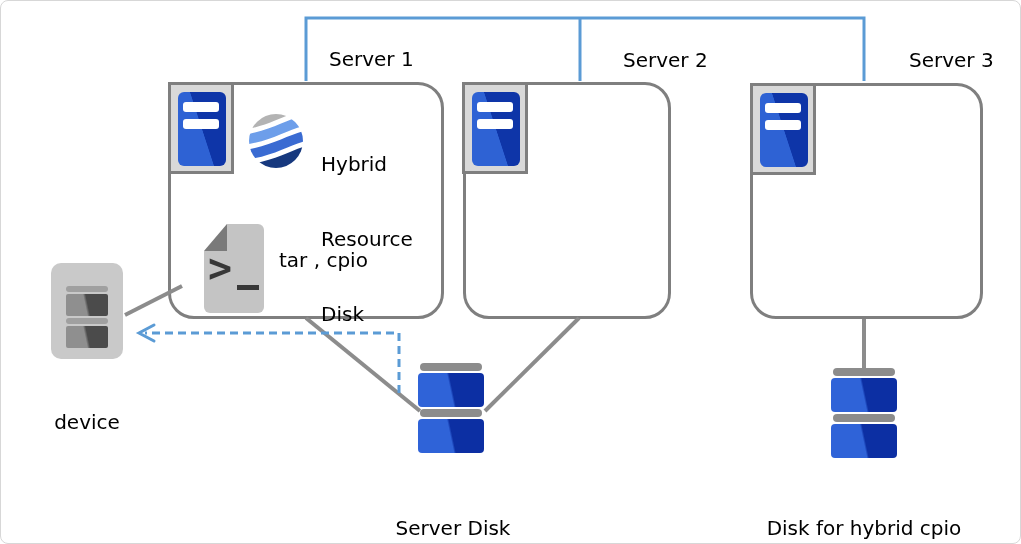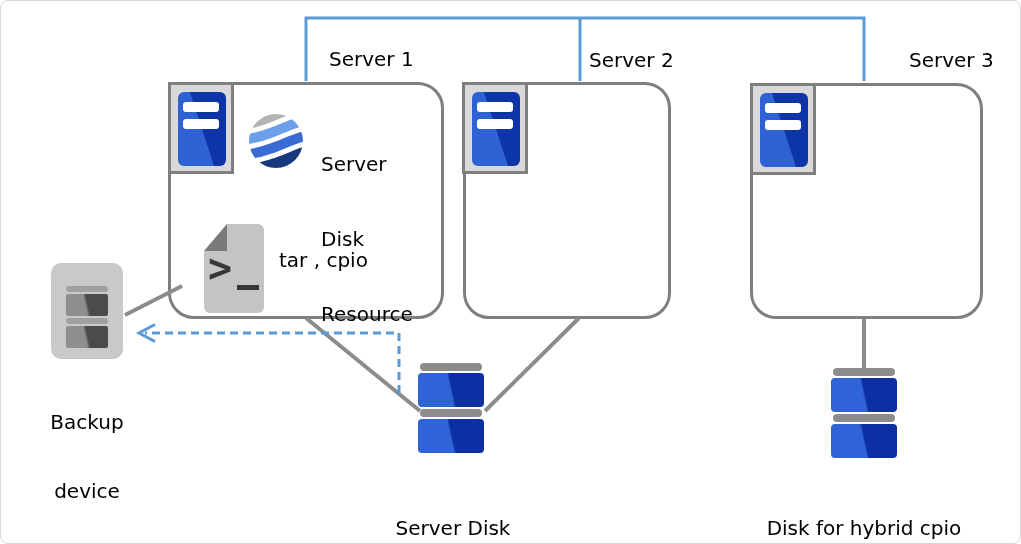--- a/index.html
+++ b/index.html
@@ -74,21 +74,21 @@
     <path class="net" d="M305,80 L305,17 L863,17 L863,80 M579,17 L579,80"></path>
     <path class="conn" d="M305,317 L419,410"></path>
     <path class="conn" d="M578,317 L484,410"></path>
     <path class="conn" d="M863,318 L863,368"></path>
     <path class="conn" d="M181,285 L124,314"></path>
     <path class="dash" d="M398,392 L398,332 L144,332"></path>
     <path class="ah" d="M153,324 L138,332 L153,340"></path>
   </svg>
 
   <div class="label" style="left:328px;top:46px">Server 1</div>
-  <div class="label" style="left:588px;top:47px">Server 2</div>
+  <div class="label" style="left:622px;top:47px">Server 2</div>
   <div class="label" style="left:908px;top:47px">Server 3</div>
 
   <div class="server-icon" style="left:167px;top:81px">
     <div class="tower">
       <div class="slot s1"></div>
       <div class="slot s2"></div>
     </div>
   </div>
   <div class="server-icon" style="left:461px;top:81px">
     <div class="tower">
@@ -114,43 +114,42 @@
       <g transform="rotate(-14 28 28)">
         <path fill="#b3b3b3" d="M-12,-12 H68 V6 C44,2 26,14 -12,8 Z"></path>
         <path fill="#6d9eea" d="M68,11 C44,7 26,19 -12,13 V23 C26,29 44,17 68,21 Z"></path>
         <path fill="#3a6bd2" d="M68,26 C44,22 26,34 -12,28 V38 C26,44 44,32 68,36 Z"></path>
         <path fill="#16387e" d="M68,41 C44,37 26,49 -12,43 V70 H68 Z"></path>
       </g>
     </g>
   </svg>
 
   <div class="label" style="left:320px;top:101px;line-height:25px">
-    <div>Server</div>
+    <div>Hybrid</div>
+    <div>Resource</div>
     <div>Disk</div>
-    <div>Resource</div>
   </div>
 
   <div class="script-icon" style="left:203px;top:223px">
     <div class="script-fold"></div>
     <div class="script-prompt">&gt;</div>
     <div class="script-underscore"></div>
   </div>
 
   <div class="label" style="left:278px;top:247px">tar , cpio</div>
 
   <div class="backup-device" style="left:50px;top:262px">
     <div class="bd-col">
       <div class="bd-bar"></div>
       <div class="bd-slot"></div>
       <div class="bd-bar"></div>
       <div class="bd-slot"></div>
     </div>
   </div>
   <div class="label center" style="left:26px;top:364px;width:120px;line-height:23px">
-    <div>Backup</div>
     <div>device</div>
   </div>
 
   <div class="disk-icon" style="left:417px;top:362px">
     <div class="disk-cap"></div>
     <div class="disk-unit"></div>
     <div class="disk-cap"></div>
     <div class="disk-unit"></div>
   </div>
   <div class="label center" style="left:322px;top:467px;width:260px">

